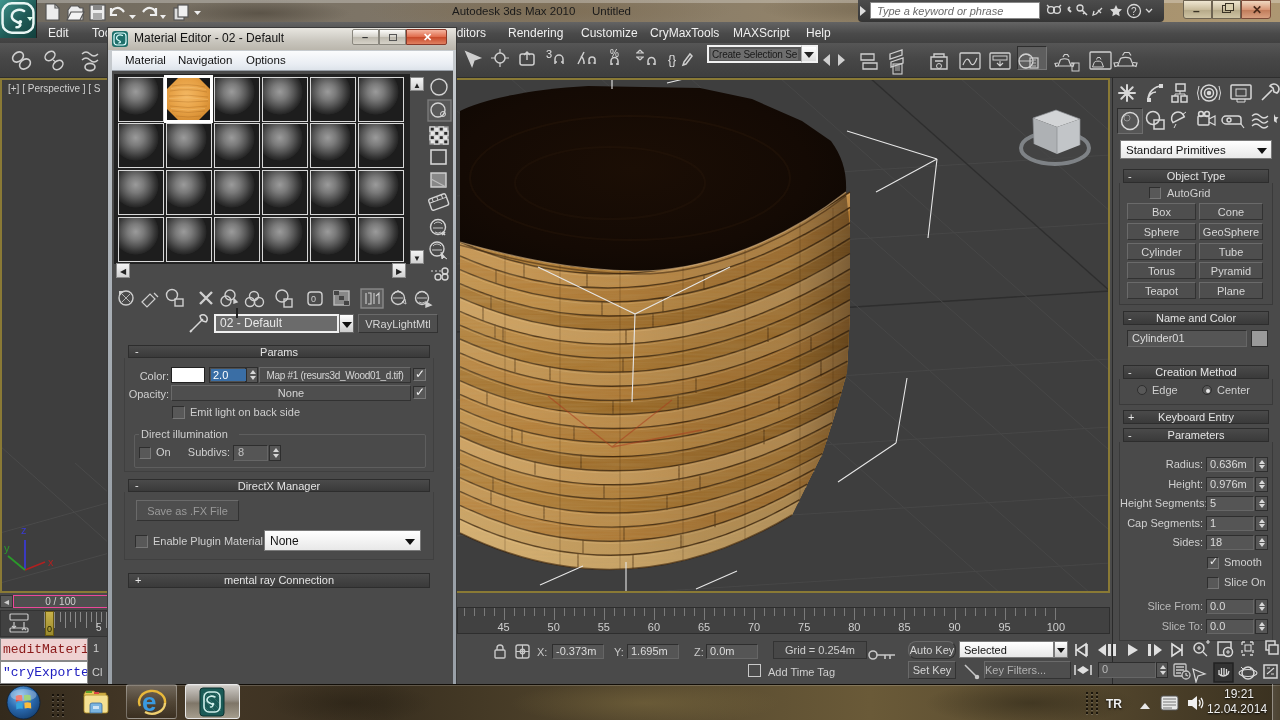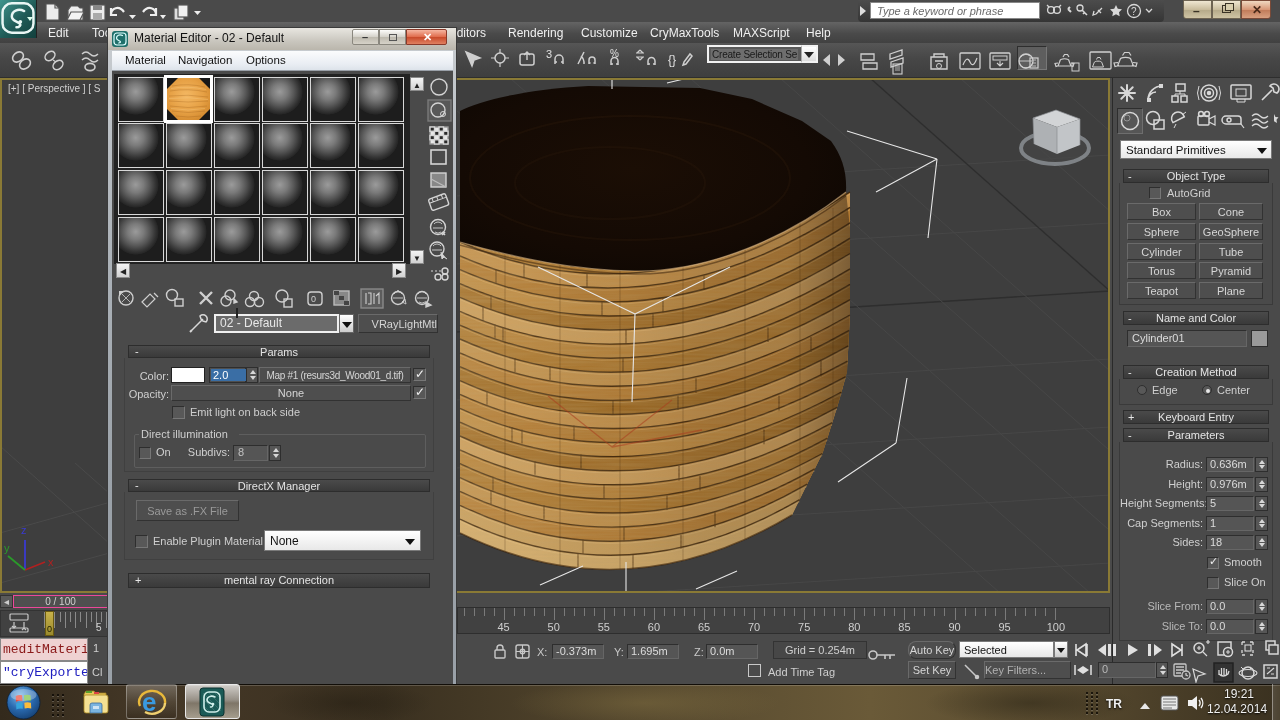--- a/index.html
+++ b/index.html
@@ -4,20 +4,29 @@
 html,body{width:1280px;height:720px;overflow:hidden;background:#4a4a4a;}
 .scr{position:relative;width:1280px;height:720px;}
 .btn3d{background:#4e4e4e;border:1px solid;border-color:#6a6a6a #323232 #323232 #6a6a6a;color:#d6d6d6;}
 .rollhead{background:linear-gradient(#4a4a4a,#3a3a3a);border:1px solid #2d2d2d;color:#e4e4e4;font-size:11px;text-align:center;}
 .fld{background:#555;border:1px solid;border-color:#2e2e2e #666 #666 #2e2e2e;color:#dcdcdc;font-size:11px;}
 .whitedd{background:linear-gradient(#fff,#e8e8e8);border:1px solid #7a7a7a;color:#111;font-size:12px;}
 .cb{background:#585858;border:1px solid;border-color:#2e2e2e #777 #777 #2e2e2e;}
 </style></head><body>
 <div class="scr">
 
+<div style="position:absolute;left:0px;top:0px;width:1280px;height:22px;background:linear-gradient(90deg,#6f695e,#7d7466 28%,#8a7d68 52%,#97876b 72%,#a8936f 90%,#ad9772);">
+      <div style="position:absolute;left:300px;top:0px;width:500px;height:22px;background:radial-gradient(ellipse 260px 30px at 50% 50%,rgba(120,100,70,.55),rgba(120,100,70,0) 70%);"></div>
+      <div style="position:absolute;left:700px;top:0px;width:400px;height:22px;background:radial-gradient(ellipse 200px 26px at 50% 40%,rgba(60,50,35,.35),rgba(60,50,35,0) 70%);"></div>
+      <div style="position:absolute;left:150px;top:0px;width:220px;height:22px;background:radial-gradient(ellipse 120px 18px at 50% 60%,rgba(55,48,38,.45),rgba(55,48,38,0) 75%);"></div>
+      <div style="position:absolute;left:980px;top:0px;width:200px;height:22px;background:radial-gradient(ellipse 110px 20px at 50% 40%,rgba(190,160,110,.5),rgba(190,160,110,0) 75%);"></div>
+      <div style="position:absolute;left:0px;top:0px;width:1280px;height:3px;background:rgba(255,255,255,.28);"></div>
+      <div style="position:absolute;left:452px;top:5px;font-size:11.5px;color:#1a1a1a;white-space:nowrap;">Autodesk 3ds Max  2010</div>
+      <div style="position:absolute;left:592px;top:5px;font-size:11.5px;color:#1a1a1a;white-space:nowrap;">Untitled</div>
+    </div>
 <svg style="position:absolute;left:44px;top:2px;width:170px;height:20px;" viewBox="0 0 170 20">
 <g stroke="#555" stroke-width="1.2" fill="#ececec">
 <path d="M2,2 h9 l4,4 v12 h-13 z"></path>
         <path d="M11,2 v4 h4" fill="none"></path>
 <path d="M24,8 l3,-4 h7 l2,2 h3 v12 h-15 z"></path>
         <path d="M23,18 l4,-8 h13 l-4,8 z" fill="#f4f4f4"></path>
 <rect x="46" y="3" width="15" height="15"></rect>
         <rect x="49" y="3" width="9" height="5" fill="#888" stroke="none"></rect>
         <rect x="49" y="11" width="9" height="7" fill="#aaa" stroke="none"></rect>
 </g>
@@ -777,21 +786,21 @@
     </svg>
 <svg style="position:absolute;left:188px;top:312px;width:22px;height:22px;" viewBox="0 0 22 22" stroke="#d8d8d8" fill="none" stroke-width="1.5">
     <path d="M4,18 l8,-8 m3,-3 l-5,5 m2,-8 a3,3 0 0 1 6,6 l-3,-1 -2,-2 z"></path>
       <path d="M4,18 l-2,2" stroke-width="2"></path>
     </svg>
 <div style="position:absolute;left:214px;top:314px;width:125px;height:19px;background:#6b6b6b;border:2px solid #f0f0f0;color:#e8e8e8;font-size:12px;padding:0 4px;">02 - Default</div>
 <div style="position:absolute;left:339px;top:314px;width:15px;height:19px;background:linear-gradient(#fff,#ccc);border:1px solid #666;">
       <div style="position:absolute;left:2px;top:7px;width:0;height:0;border-left:5px solid transparent;border-right:5px solid transparent;border-top:6px solid #111;"></div>
     </div>
 <div style="position:absolute;left:236px;top:308px;width:2px;height:10px;background:#222;"></div>
-<div class="btn3d" style="position:absolute;left:358px;top:314px;width:80px;height:19px;font-size:11px;text-align:right;padding-top:3px;">VRayLightMtl</div>
+<div class="btn3d" style="position:absolute;left:358px;top:314px;width:80px;height:19px;font-size:11px;text-align:center;padding-top:3px;">VRayLightMtl</div>
 <div class="rollhead" style="position:absolute;left:128px;top:345px;width:302px;height:13px;">Params<div style="position:absolute;left:6px;top:-1px;font-size:11px;color:#e8e8e8;white-space:nowrap;">-</div></div>
 <div style="position:absolute;left:124px;top:358px;width:310px;height:114px;border:1px solid #404040;border-top:none;"></div>
 <div style="position:absolute;left:132px;top:370px;width:37px;font-size:11px;color:#cfcfcf;white-space:nowrap;text-align:right;">Color:</div>
 <div style="position:absolute;left:171px;top:367px;width:34px;height:16px;background:#fff;border:1px solid #222;"></div>
 <div style="position:absolute;left:209px;top:367px;width:37px;height:16px;background:#4f4f4f;border:1px solid #2e2e2e;">
       <div style="position:absolute;left:1px;top:1px;width:37px;height:12px;background:#3a6ea5;color:#fff;font-size:11px;padding-left:2px;">2.0</div>
     </div>
 <div style="position:absolute;left:246px;top:367px;width:12px;height:16px;background:#565656;border:1px solid #2e2e2e;">
       <div style="position:absolute;left:3px;top:2px;width:0;height:0;border-left:3.5px solid transparent;border-right:3.5px solid transparent;border-bottom:4px solid #d8d8d8;"></div>
       <div style="position:absolute;left:3px;bottom:2px;width:0;height:0;border-left:3.5px solid transparent;border-right:3.5px solid transparent;border-top:4px solid #d8d8d8;"></div>

